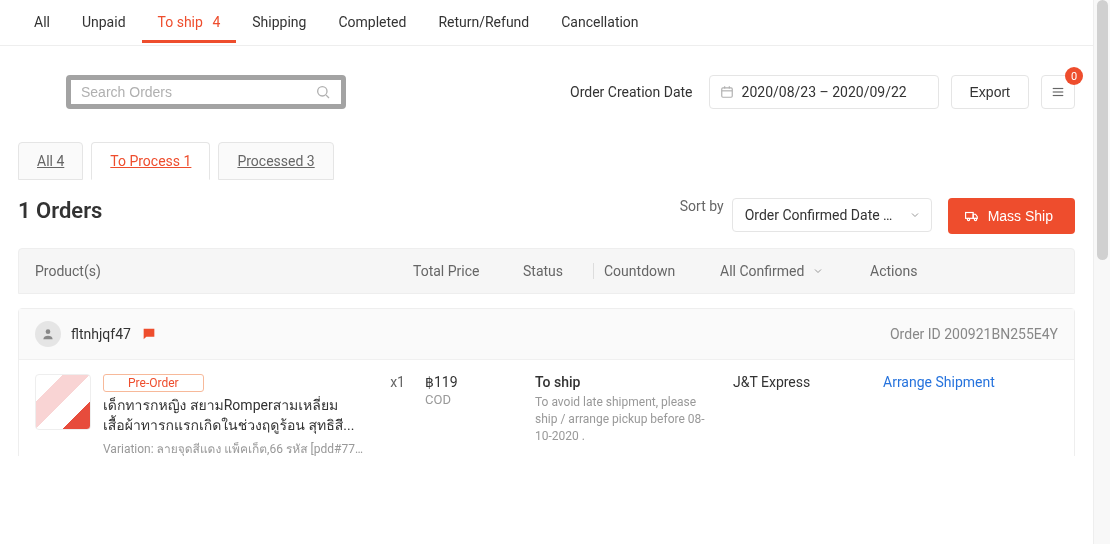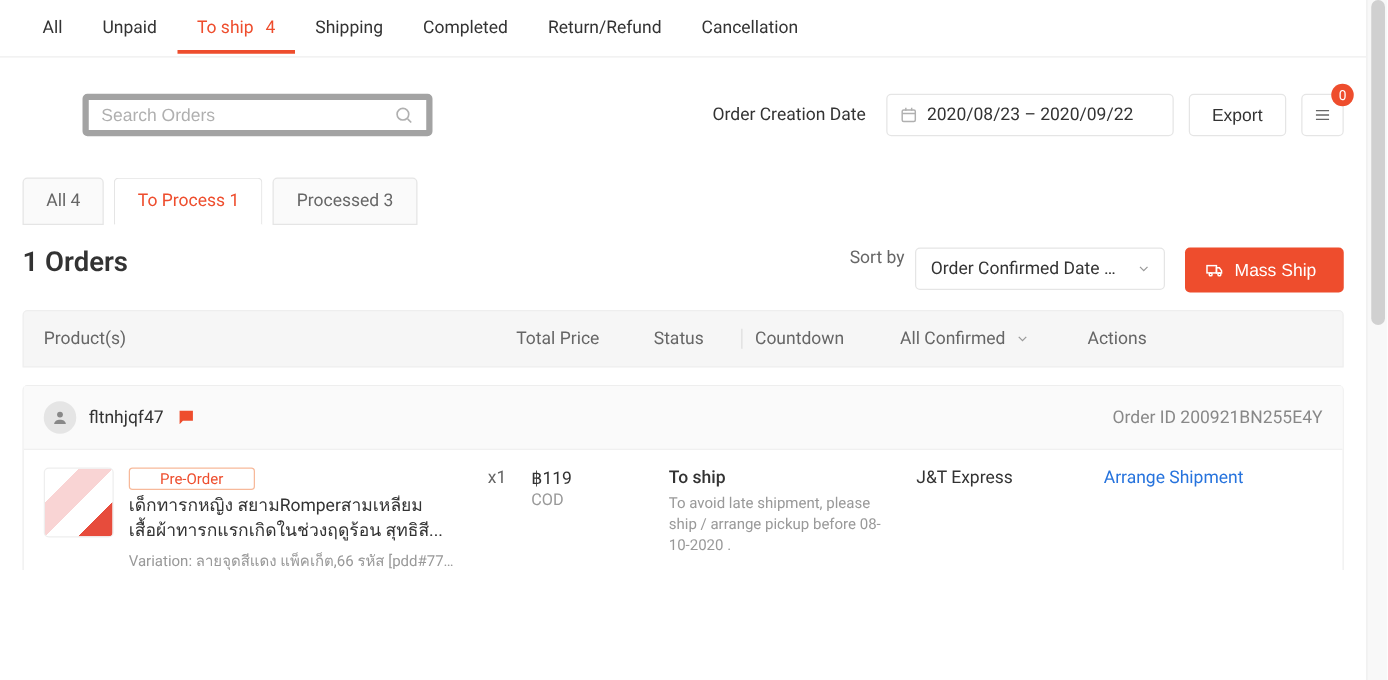--- a/index.html
+++ b/index.html
@@ -156,20 +156,21 @@
   }
   .sub-tab {
     border: 1px solid #e5e5e5;
     background: #fafafa;
     padding: 10px 18px;
     font-size: 14px;
     color: #666;
     cursor: pointer;
     border-radius: 4px 4px 0 0;
     margin-right: 8px;
+    text-decoration: underline;
   }
   .sub-tab.active {
     background: #fff;
     color: #ee4d2d;
     border-bottom-color: #fff;
   }
 
   
   .heading-row {
     display: flex;

